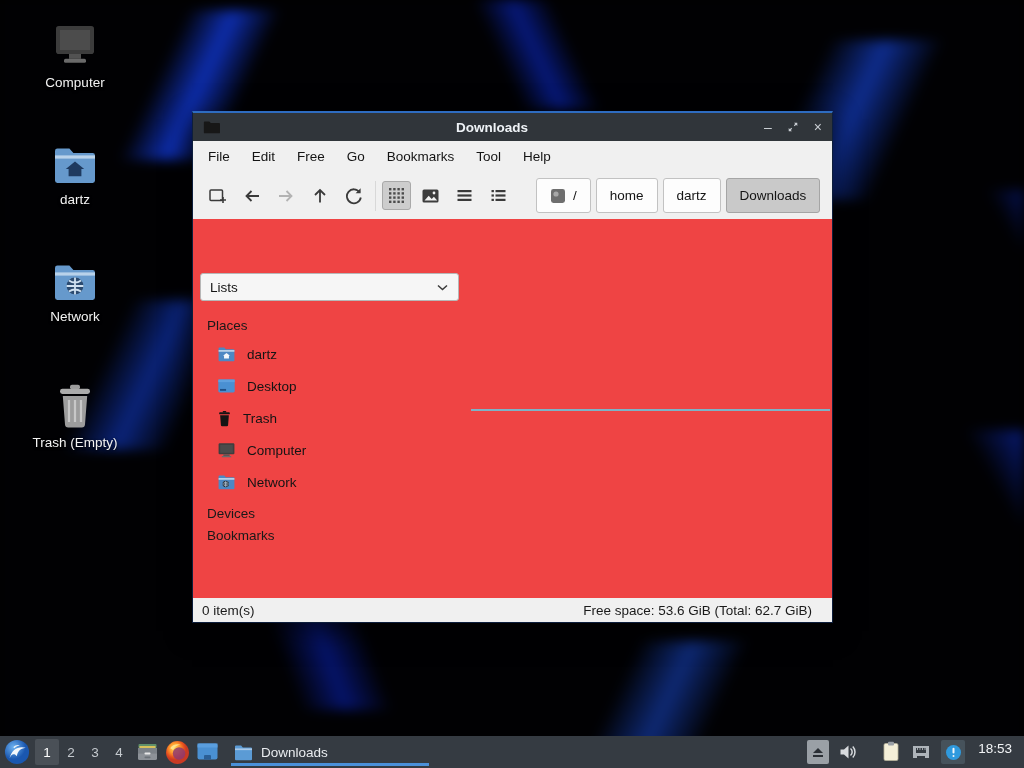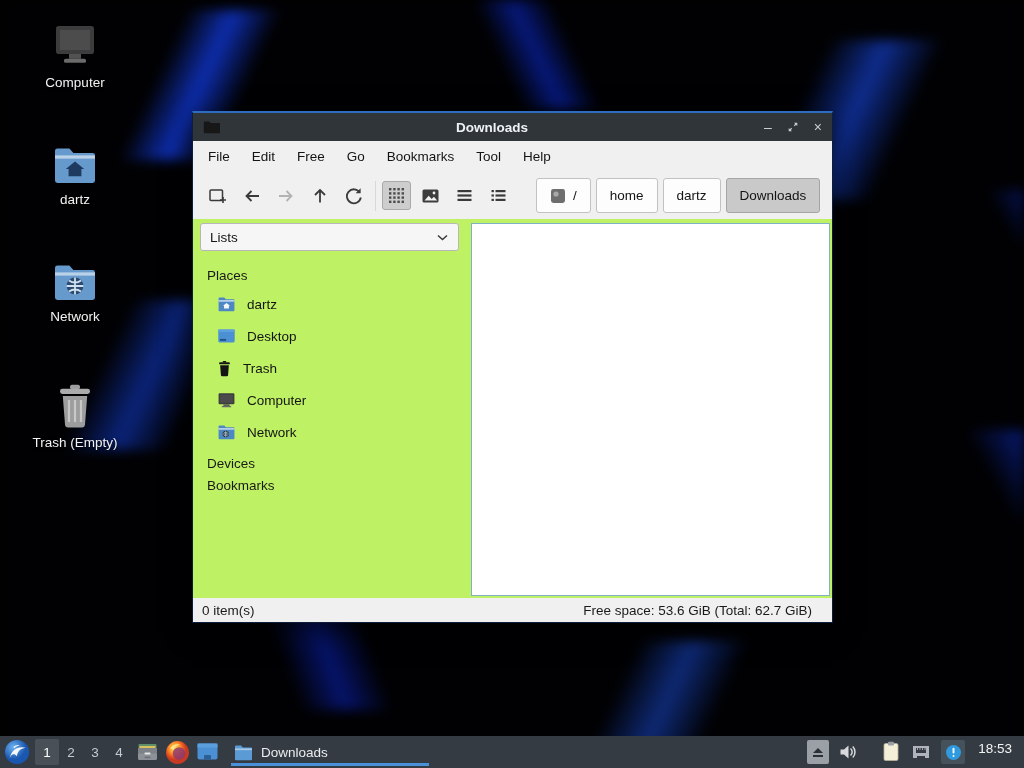--- a/index.html
+++ b/index.html
@@ -43,21 +43,21 @@
   .wctrls .wbtn { cursor:default; line-height:1; display:flex; align-items:center; }
   .menubar { height:31px; background:#f0f0f0; display:flex; align-items:center; padding-left:4px; flex:0 0 auto; }
   .menubar .mitem { padding:4px 11px; font-size:13.5px; color:#141414; height:100%; display:flex; align-items:center; }
   .toolbar { height:47px; background:#f0f0f0; display:flex; align-items:center; padding-left:10px; flex:0 0 auto; }
   .tbtn { width:29px; height:29px; display:flex; align-items:center; justify-content:center; border-radius:3px; margin-right:5px; border:1px solid transparent; }
   .tbtn.pressed { background:#cdcdcd; border:1px solid #a9a9a9; }
   .tsep { width:1px; height:30px; background:#d8d8d8; margin:0 6px 0 2px; }
   .pathbar { display:flex; align-items:center; gap:5px; margin-left:18px; }
   .pbtn { height:35px; border:1px solid #c2c2c2; border-radius:3px; background:#fdfdfd; display:flex; align-items:center; padding:0 13px; font-size:13.5px; color:#141414; gap:7px; }
   .pbtn.active { background:#c9c9c9; border-color:#a5a5a5; }
-  .mainarea { flex:1; display:flex; background:#bef264; min-height:0; }
+  .mainarea { flex:1; display:flex; background:#ef4444; min-height:0;align-items:center; }
   .sidebar { width:272px; flex:0 0 auto; padding:4px 6px 0 7px; }
   .combo { height:28px; border:1px solid #b7b7b7; border-radius:3px; background:#f6f6f6; display:flex; align-items:center; padding:0 9px; font-size:13.5px; color:#141414; }
   .combo .cflex { flex:1; }
   .sheader { font-size:13.5px; color:#191919; margin:11px 0 0 7px; height:26px; display:flex; align-items:center; }
   .sitem { height:32px; display:flex; align-items:center; padding-left:17px; gap:11px; font-size:13.5px; color:#141414; border-radius:3px; }
   .filepane { flex:1; margin:4px 2px 2px 6px; background:#ffffff; border:1px solid #7fb2c6; }
   .statusbar { height:24px; flex:0 0 auto; display:flex; align-items:center; font-size:13.5px; color:#1a1a1a; background:#f0f0f0; }
   .statusbar .sleft { padding-left:9px; }
   .statusbar .sright { margin-left:auto; padding-right:20px; }
   

